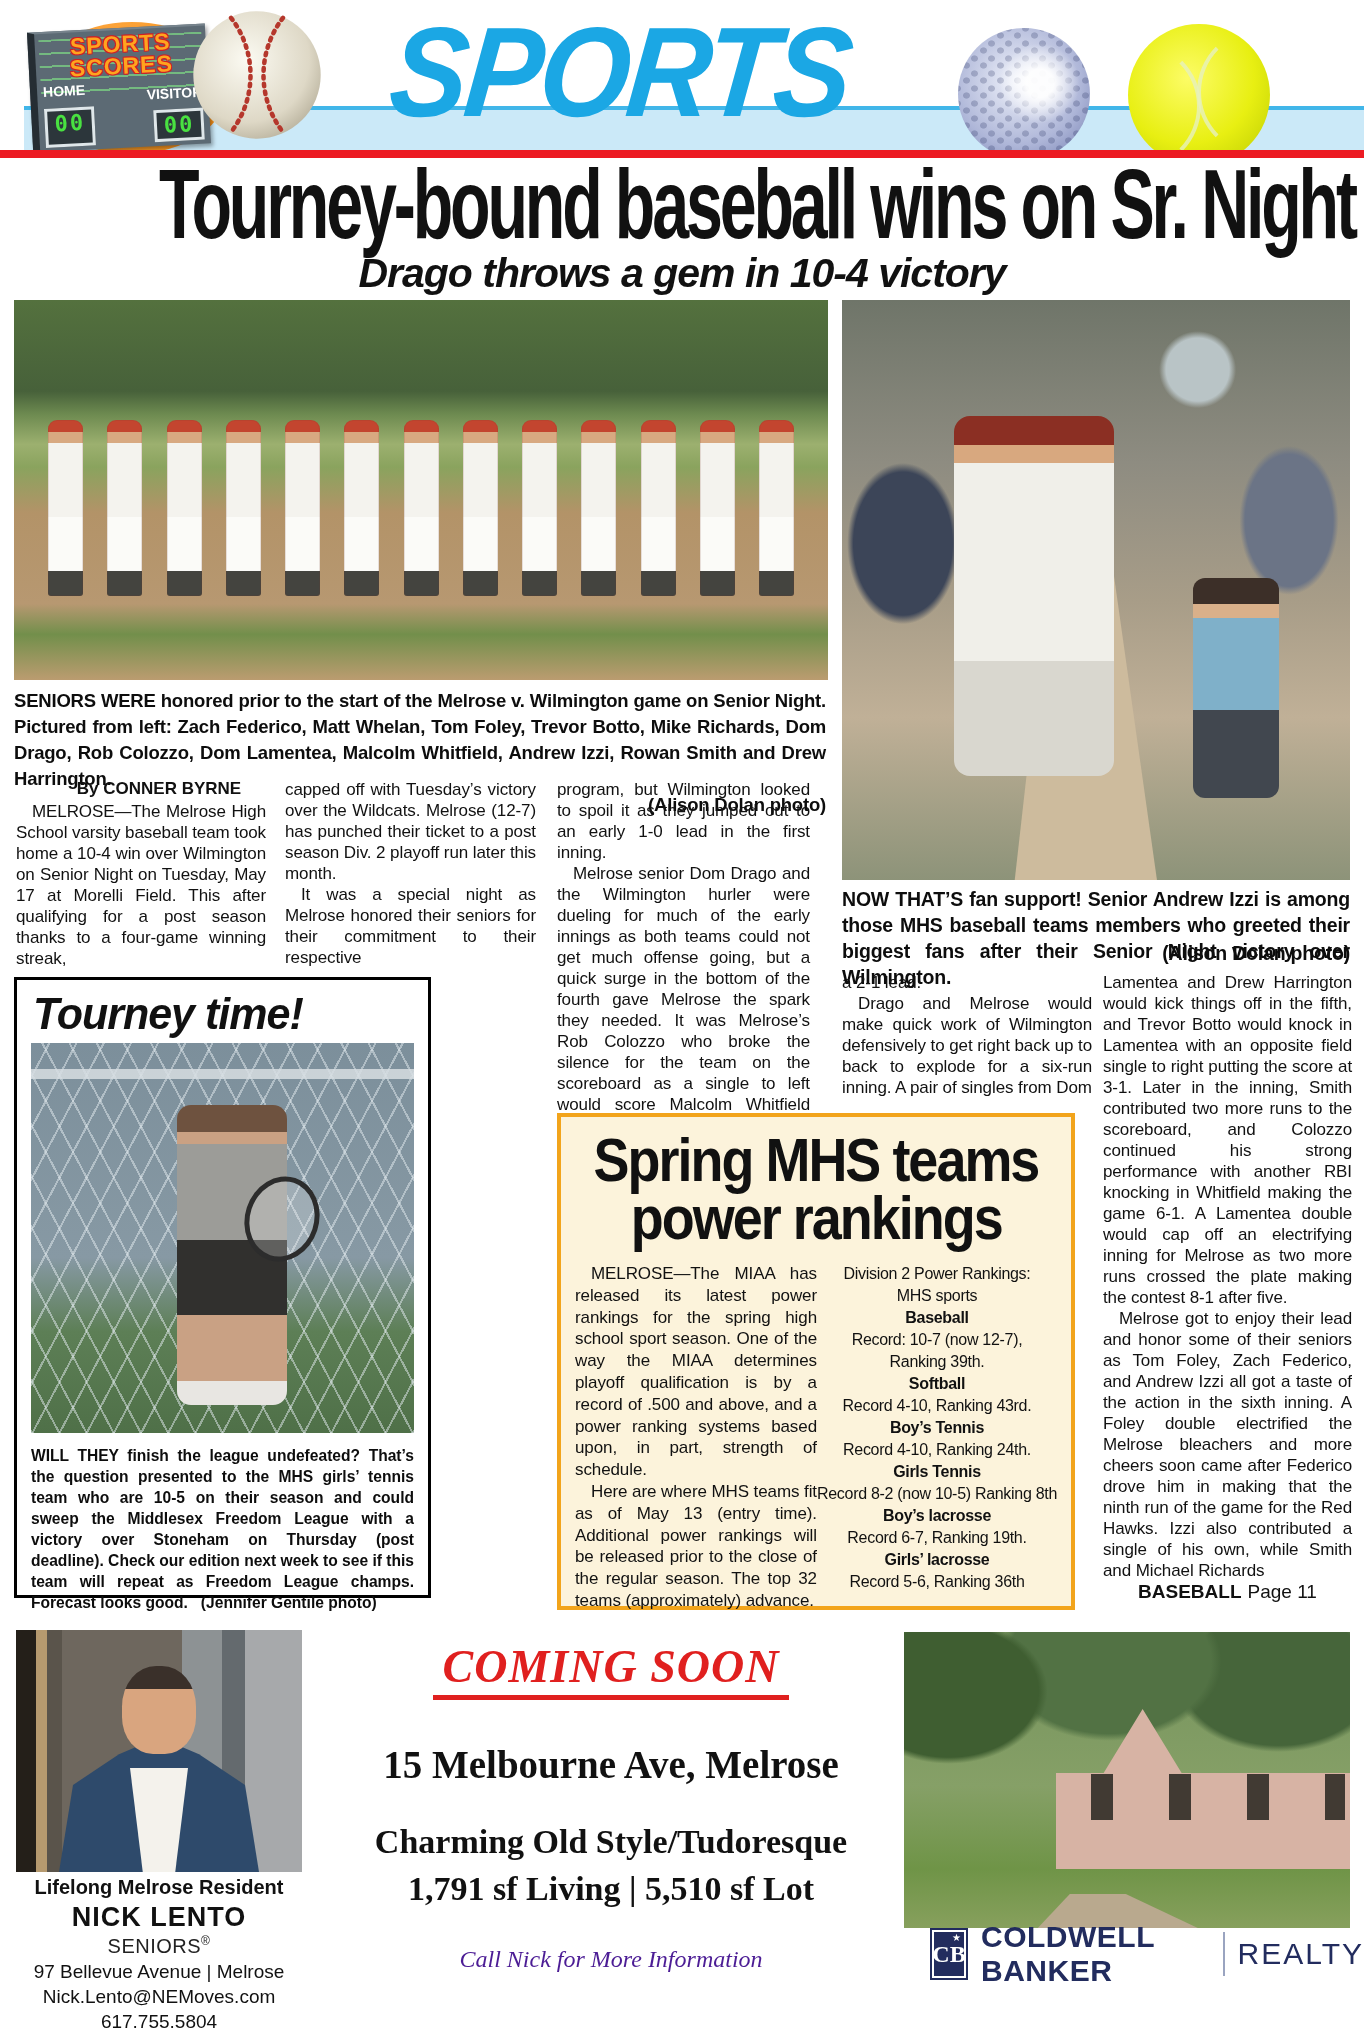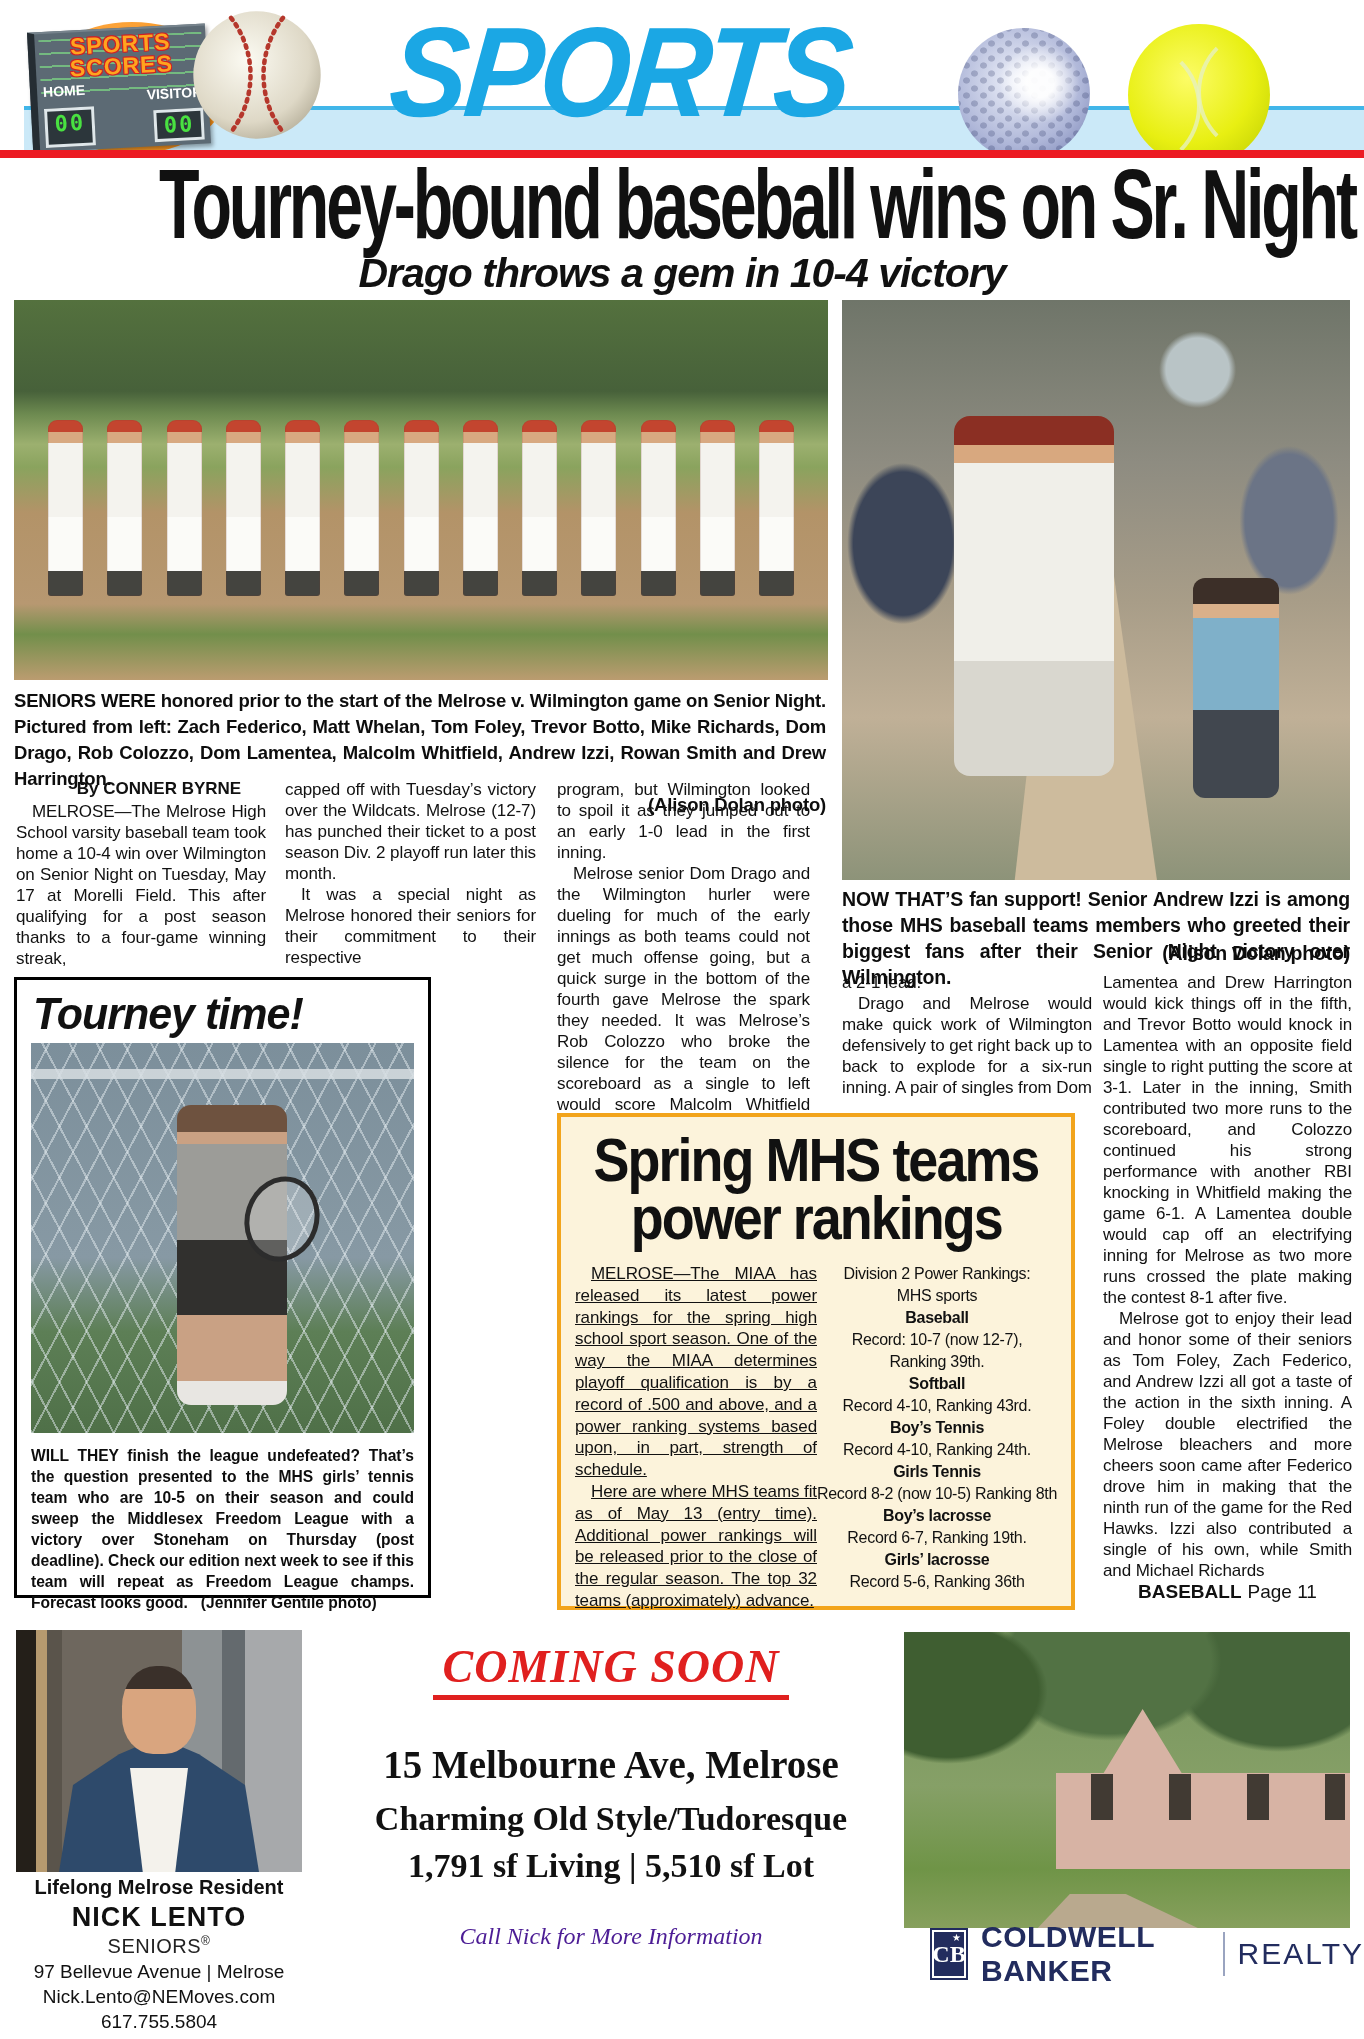--- a/index.html
+++ b/index.html
@@ -127,38 +127,38 @@
   .tourney-photo{position:relative;width:100%;height:390px;}
   .tourney-cap{margin-top:12px;font-size:15.6px;line-height:21px;}
 
   
   .rankings{background:#fcf3db;border:4px solid #f2a41b;box-sizing:border-box;padding:14px 14px 10px 14px;}
   .rk-title{text-align:center;font-weight:bold;font-size:55px;line-height:58px;letter-spacing:-2px;}
   .rk-title span{display:inline-block;transform:scale(.98,1.1);}
   .rk-cols{display:flex;margin-top:16px;}
   .rk-left{width:252px;font-size:17px;line-height:21.8px;text-align:justify;letter-spacing:-.1px;}
   .rk-left p{margin:0;}
-  .rk-left p.ind{text-indent:16px;text-decoration:underline;}
+  .rk-left p.ind{text-indent:16px;}
   .rk-right{flex:1;text-align:center;font-size:16px;line-height:22px;letter-spacing:-.3px;white-space:nowrap;}
   .rk-right .sport{font-weight:bold;}
 
   
   .serif{font-family:"Liberation Serif",serif;}
   .agent-txt{text-align:center;}
   .agent-txt div{margin:0;}
   .ag-resident{font-weight:bold;font-size:20px;}
   .ag-name{font-weight:bold;font-size:27px;margin-top:3px !important;letter-spacing:1px;}
   .ag-realtor{font-size:20px;margin-top:1px !important;letter-spacing:.5px;color:#222;}
   .ag-line{font-size:19px;margin-top:3px !important;}
   .ad-center{text-align:center;}
   .coming{display:inline-block;color:#e0201f;font-weight:bold;font-style:italic;font-size:46px;
           border-bottom:5px solid #e0201f;padding:0 10px 2px 10px;letter-spacing:1px;}
   .ad-address{font-weight:bold;font-size:39px;margin-top:42px;}
   .ad-feat{font-weight:bold;font-size:34px;margin-top:9px;}
-  .ad-feat.first{margin-top:13px;}
+  .ad-feat.first{margin-top:36px;}
   .ad-cta{color:#4c1d95;font-weight:normal;font-style:italic;font-size:24px;margin-top:38px;}
   .cb-row{display:flex;align-items:center;gap:13px;}
   .cb-mark{position:relative;width:52px;height:52px;background:#222c5e;color:#fff;
            display:flex;align-items:center;justify-content:center;
            font:bold 24px "Liberation Serif",serif;box-shadow:inset 0 0 0 2px #222c5e,inset 0 0 0 4px #fff;}
   .cb-mark:after{content:"★";position:absolute;top:4px;right:7px;font-size:10px;
                  font-family:"DejaVu Sans",sans-serif;}
   .cb-name{color:#222c5e;font-weight:bold;font-size:30px;letter-spacing:.5px;}
   .cb-div{width:2px;height:44px;background:#9aa4c0;}
   .cb-realty{color:#222c5e;font-size:30px;letter-spacing:2px;}

